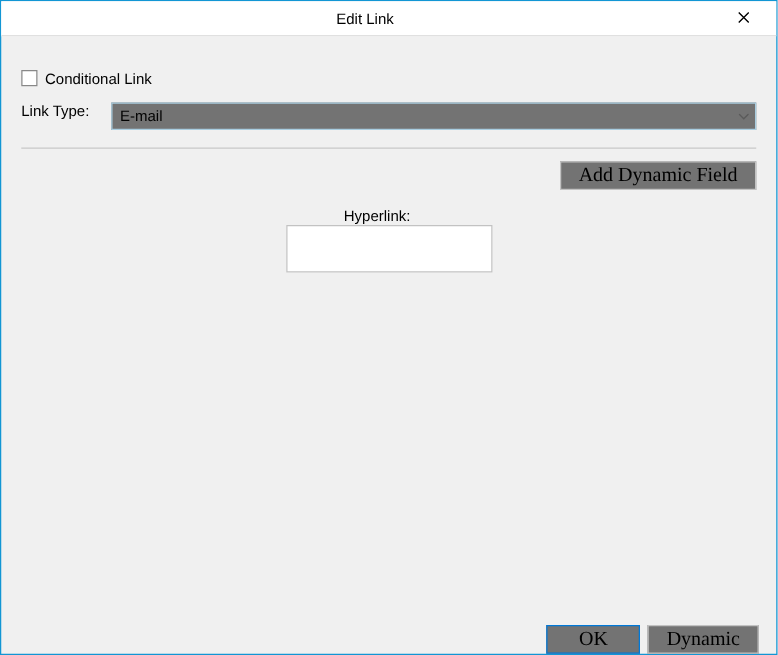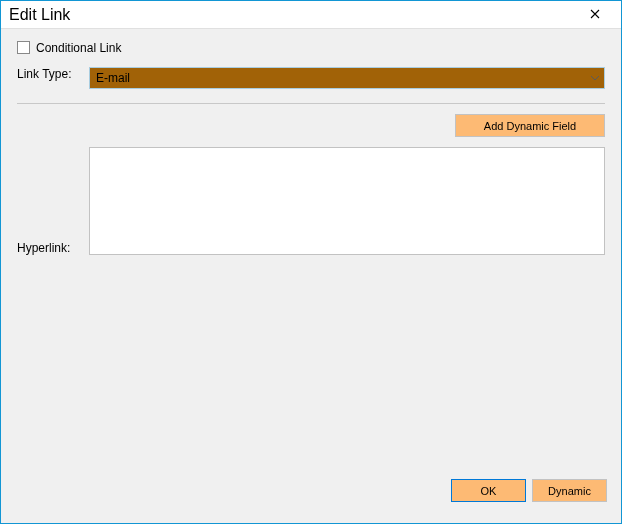--- a/index.html
+++ b/index.html
@@ -22,22 +22,23 @@
   .titlebar {
     height: 28px;
     background: #ffffff;
     display: flex;
     align-items: center;
     padding: 0 6px 0 8px;
     border-bottom: 1px solid #e0e0e0;
   }
   .titlebar .title {
     flex: 1;
-    font-size: 16px;
+    font-size: 12px;
     color: #000;
+    text-align: center;
   }
   .close-btn {
     width: 40px;
     height: 24px;
     display: flex;
     align-items: center;
     justify-content: center;
     cursor: pointer;
   }
   .close-btn svg { width: 10px; height: 10px; }
@@ -46,20 +47,21 @@
     flex: 1;
     padding: 12px 16px 8px 16px;
     display: flex;
     flex-direction: column;
   }
 
   .checkbox-row {
     display: flex;
     align-items: flex-start;
     margin-bottom: 12px;
+    margin-top: 15px;
   }
   .checkbox {
     width: 13px;
     height: 13px;
     border: 1px solid #888;
     background: #fff;
     margin-right: 6px;
     cursor: pointer;
   }
 
@@ -69,21 +71,21 @@
     margin-bottom: 10px;
   }
   .field-label {
     width: 72px;
     flex-shrink: 0;
   }
 
   .select {
     flex: 1;
     height: 22px;
-    background: #a16207;
+    background: #737373;
     border: 1px solid #a9cde0;
     display: flex;
     align-items: center;
     padding-left: 6px;
     cursor: pointer;
     position: relative;
   }
   .select .chevron {
     position: absolute;
     right: 0;
@@ -104,50 +106,51 @@
 
   .dynamic-row {
     display: flex;
     justify-content: flex-end;
     margin-bottom: 10px;
   }
   .btn {
     height: 23px;
     min-width: 75px;
     padding: 0 14px;
-    background: #fdba74;
+    background: #737373;
     border: 1px solid #c2c2c2;
-    font-family: Liberation Sans, sans-serif;
-    font-size: 11px;
+    font-family: Liberation Serif, serif;
+    font-size: 16px;
     cursor: pointer;
     outline: none;
   }
   .btn-wide { min-width: 150px; }
 
   .hyperlink-row {
     display: flex;
-    align-items: flex-end;
+    align-items: center;
+    flex-direction: column;
   }
   .hyperlink-row .field-label { padding-top: 4px; }
   .textarea {
     flex: 1;
     height: 108px;
     background: #ffffff;
     border: 1px solid #c2c2c2;
     resize: none;
     font-family: inherit;
     font-size: 12px;
     padding: 4px;
     outline: none;
   }
 
   .footer {
     height: 44px;
     display: flex;
-    align-items: flex-start;
+    align-items: flex-end;
     justify-content: flex-end;
     gap: 6px;
     padding: 0 14px;
   }
   .btn-default {
     border: 1px solid #0078d7;
   }
 </style>
 </head>
 <body>

